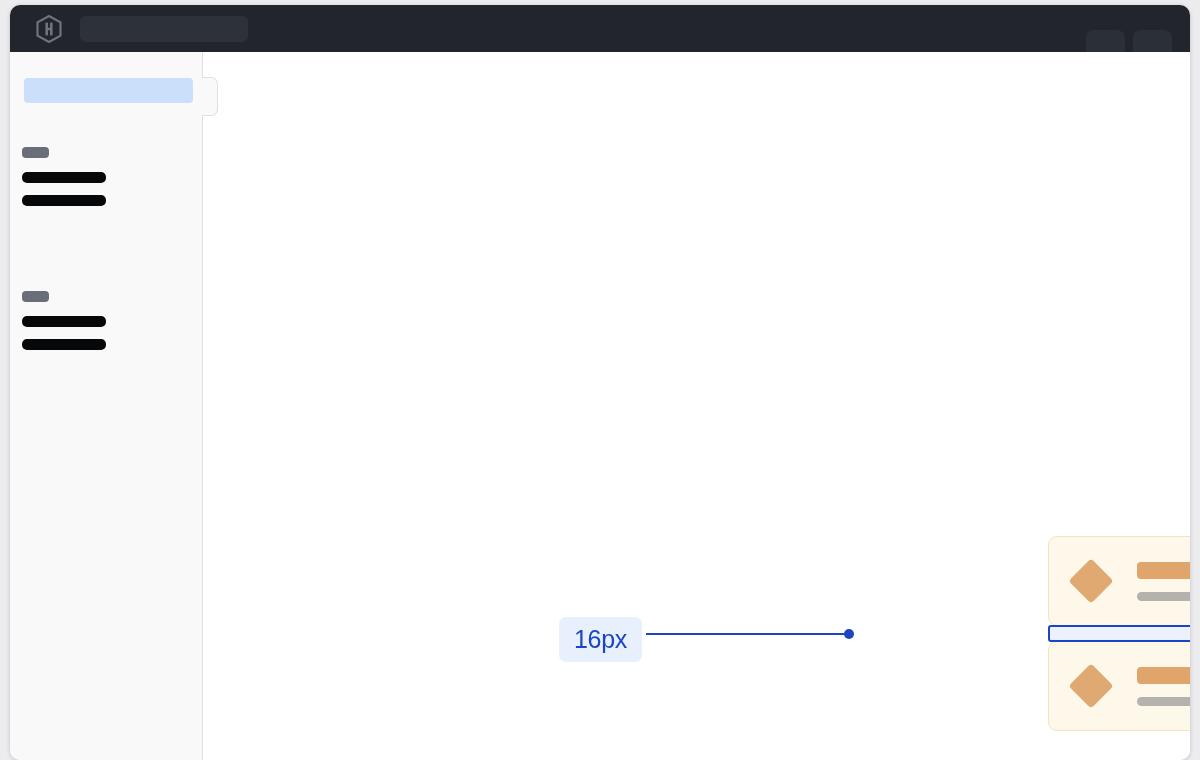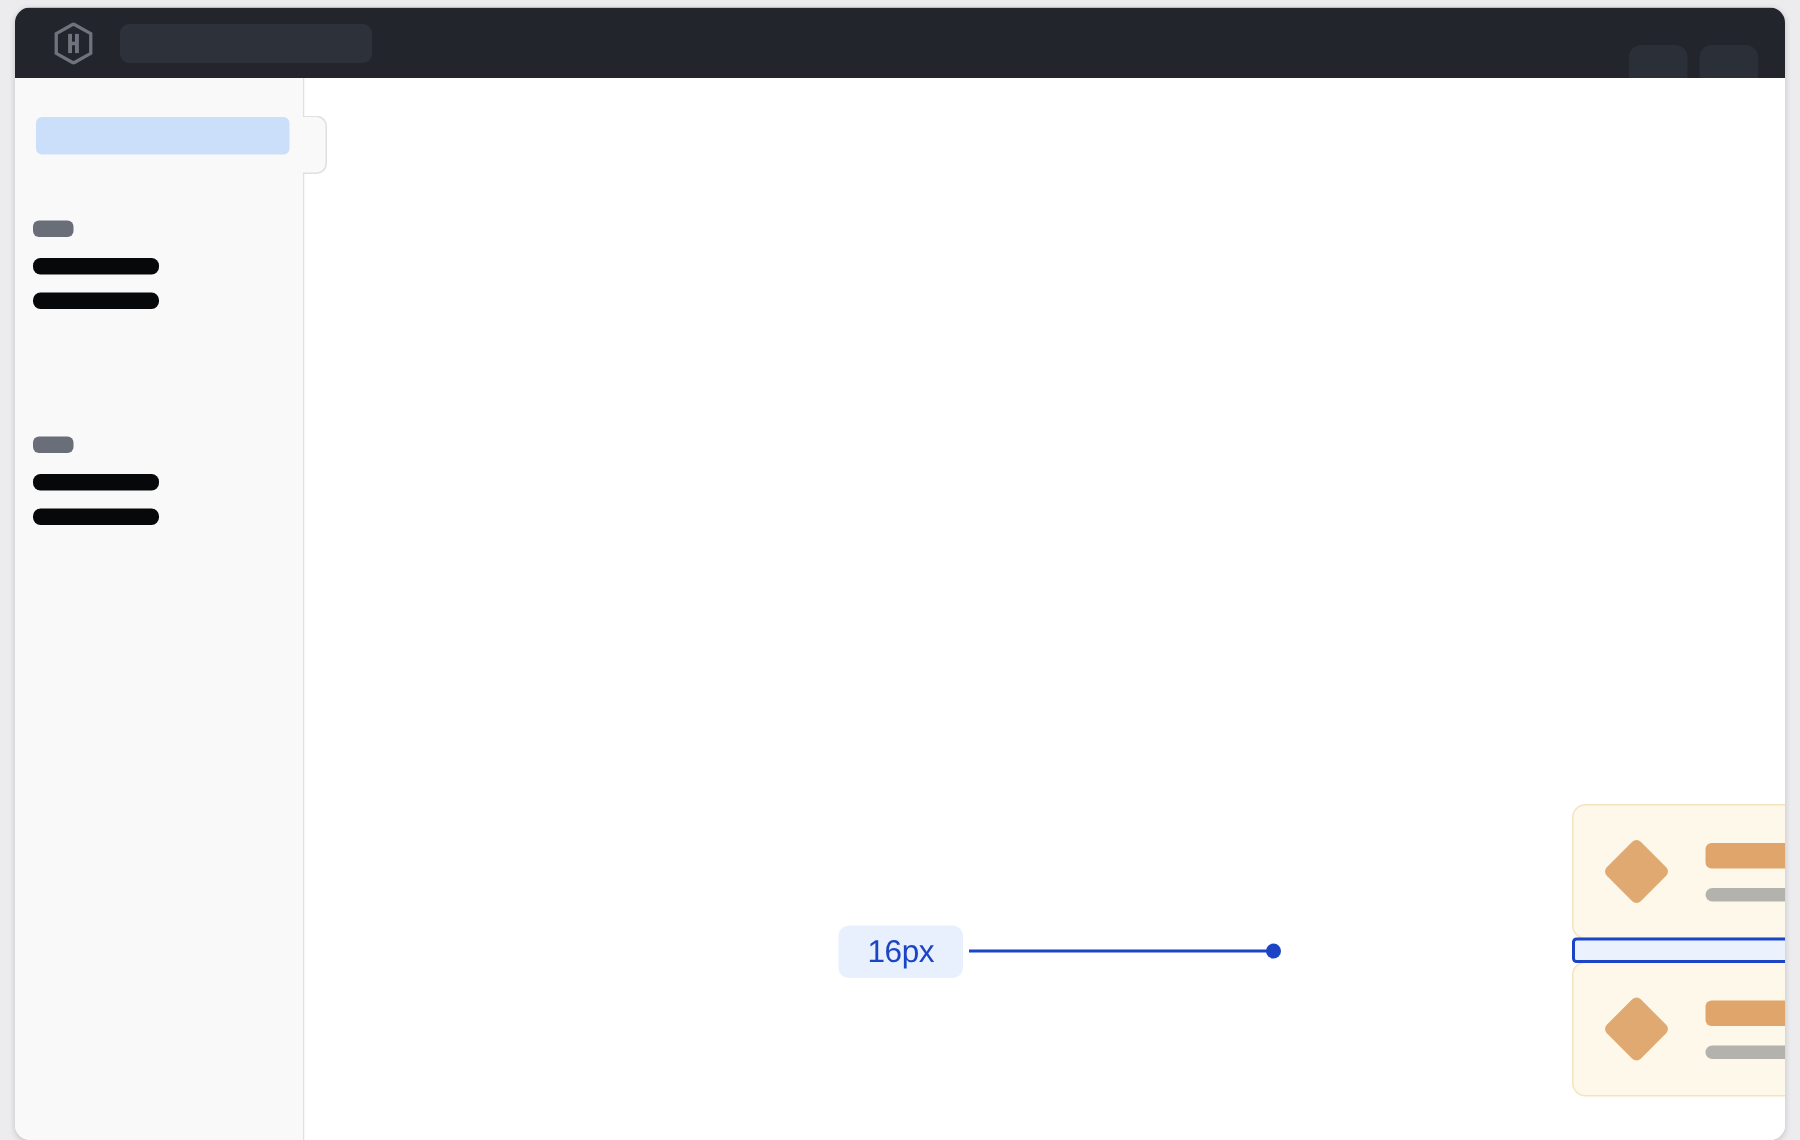--- a/index.html
+++ b/index.html
@@ -213,28 +213,28 @@
     background: #1B45C4;
     border-radius: 50%;
     z-index: 11;
   }
 
   .measure-badge {
     position: absolute;
     left: 356px;
     top: 565px;
     min-width: 83px;
-    height: 35px;
+    height: 45px;
     background: #E8F0FE;
     border-radius: 7px;
     display: flex;
     align-items: center;
     justify-content: center;
     color: #1B45C4;
-    font-size: 21px;
+    font-size: 25px;
     letter-spacing: -0.3px;
     z-index: 11;
   }
 </style>
 </head>
 <body>
 
 <div class="app-window">
 
   <div class="app-header">

